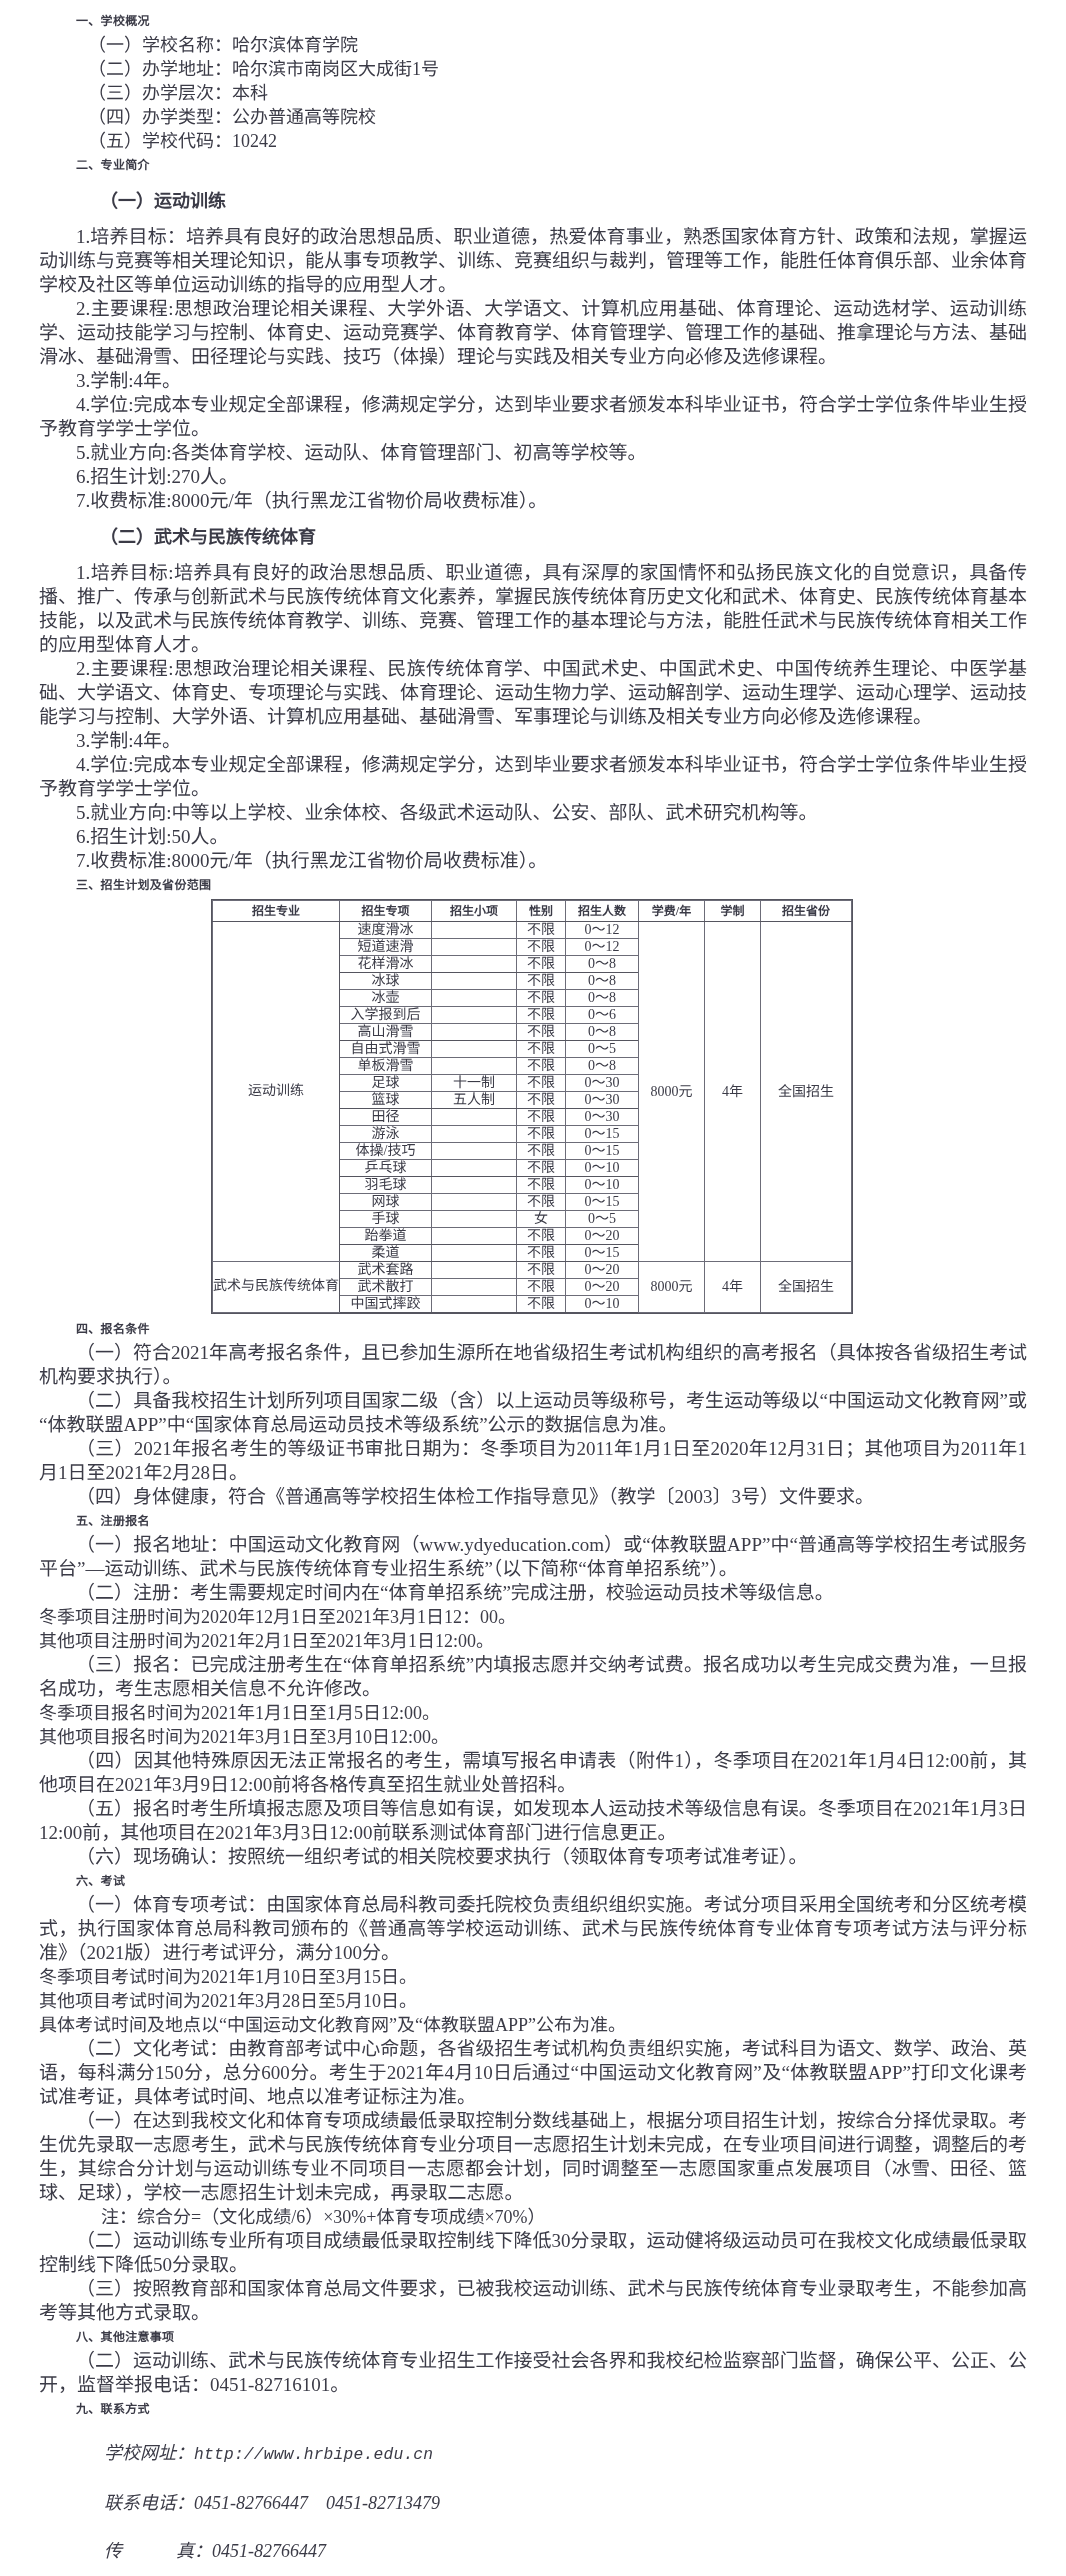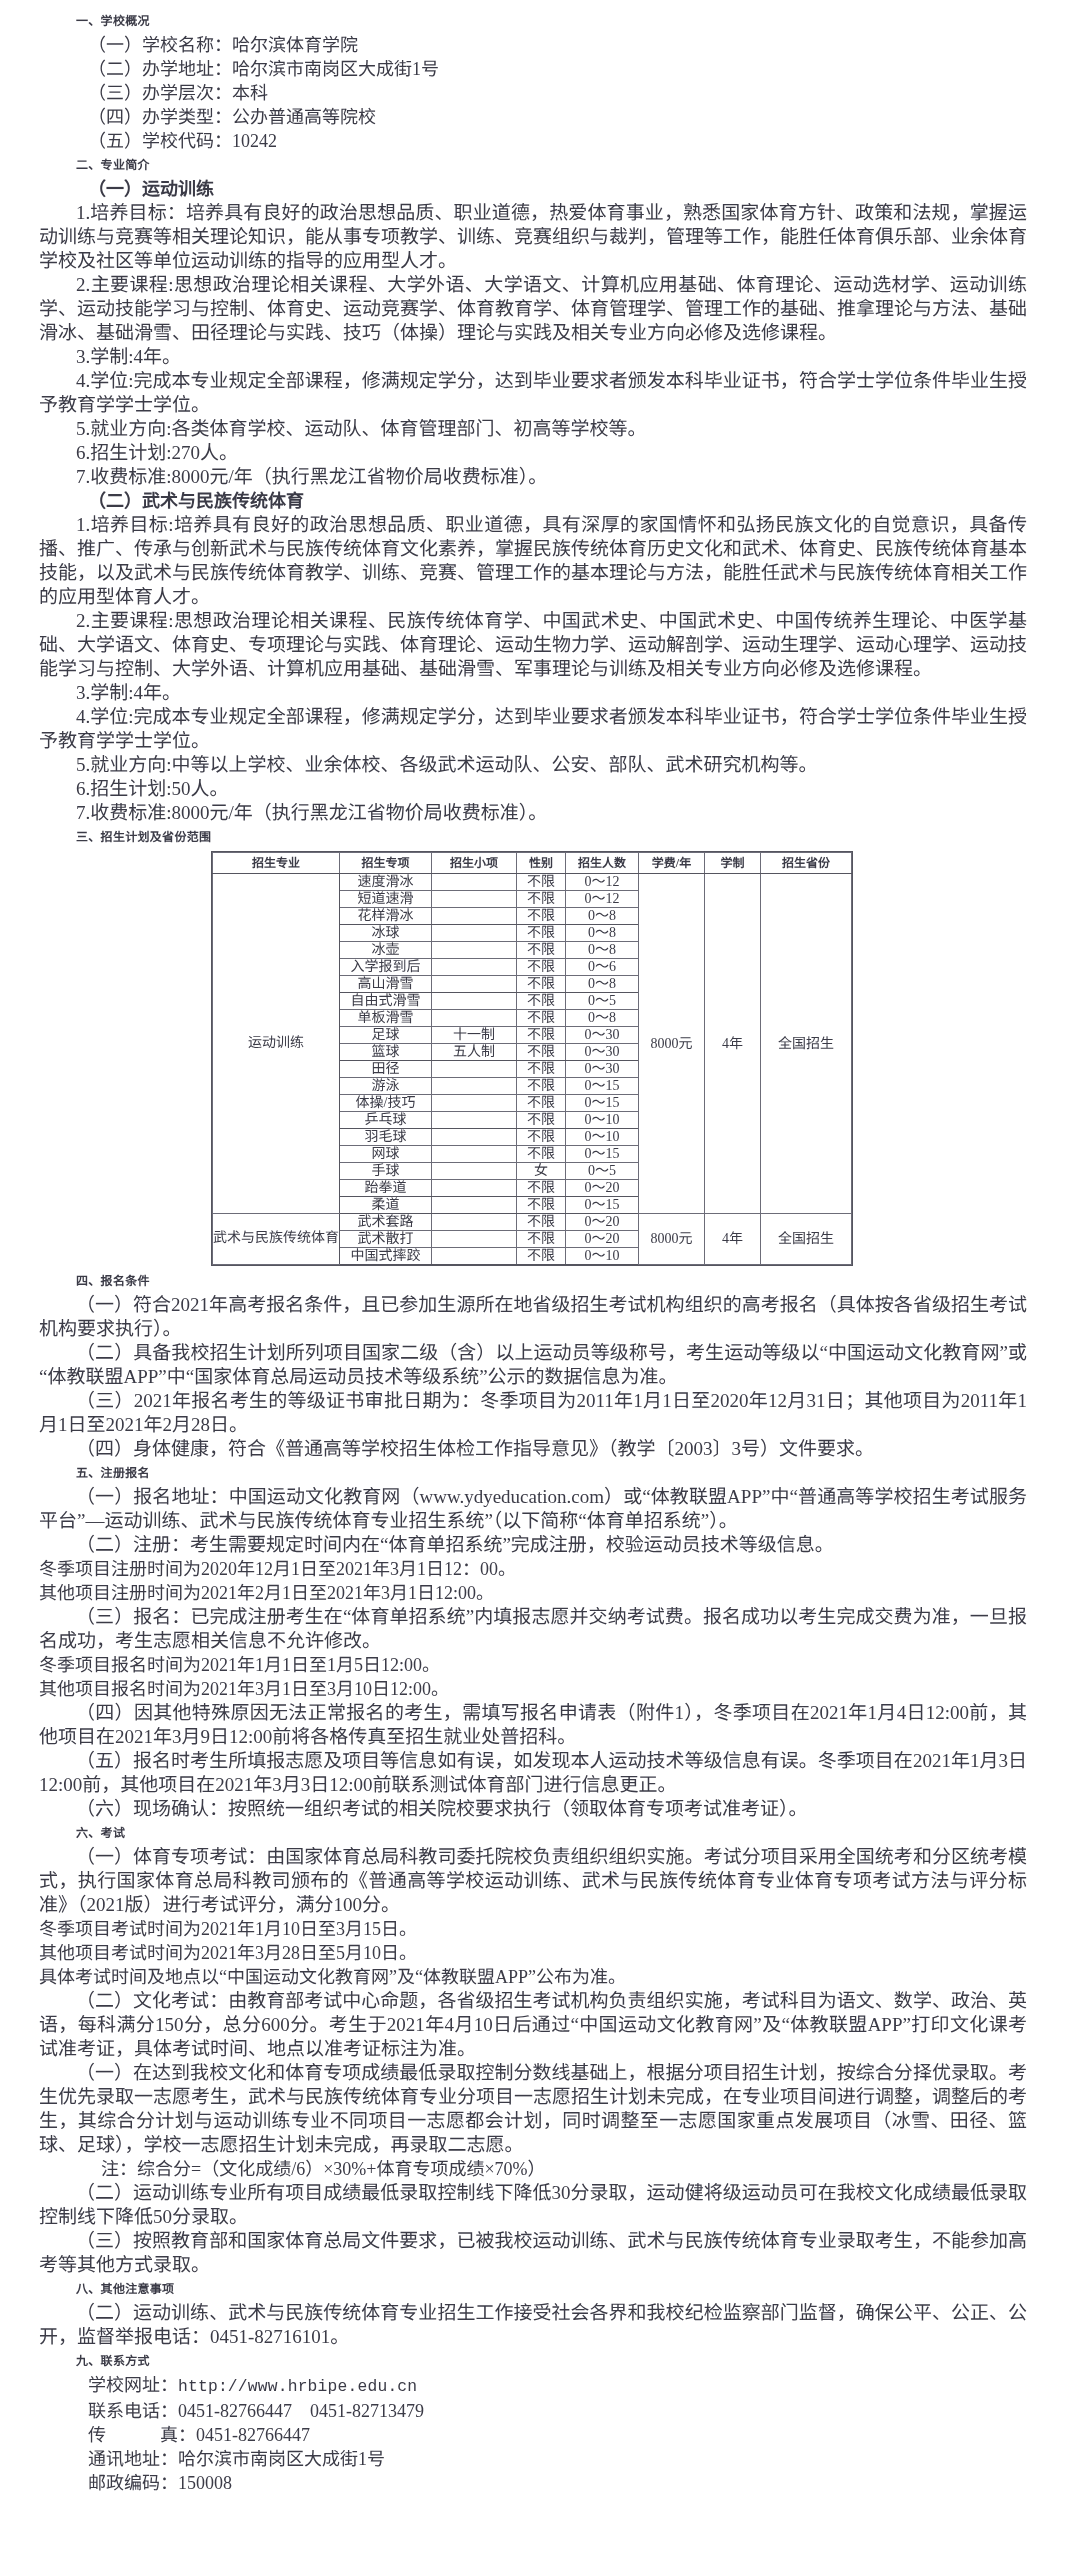--- a/index.html
+++ b/index.html
@@ -24,21 +24,21 @@
     font-size: 12px;
     line-height: 24px;
     margin: 0;
     padding-left: 37px;
     letter-spacing: 0.3px;
   }
   .sub-title {
     font-weight: bold;
     font-size: 18px;
     line-height: 24px;
-    margin: 0;
+    margin: 12px;
     padding-left: 49px;
   }
   .line {
     font-size: 18px;
     line-height: 24px;
     margin: 0;
     padding-left: 49px;
     white-space: pre;
   }
   .para {
@@ -58,24 +58,25 @@
     text-indent: 0;
   }
   .note {
     font-size: 18px;
     line-height: 24px;
     margin: 0;
     padding-left: 62px;
   }
   .contact {
     font-size: 18px;
-    line-height: 24px;
-    margin: 0;
+    line-height: 32px;
+    margin: 16px;
     padding-left: 49px;
     white-space: pre;
+    font-style: italic;
   }
   .mono {
     font-family: "Liberation Mono", "DejaVu Sans Mono", monospace;
     font-size: 16.3px;
     letter-spacing: 0.2px;
   }
 
   
   .table-wrap {
     display: flex;

